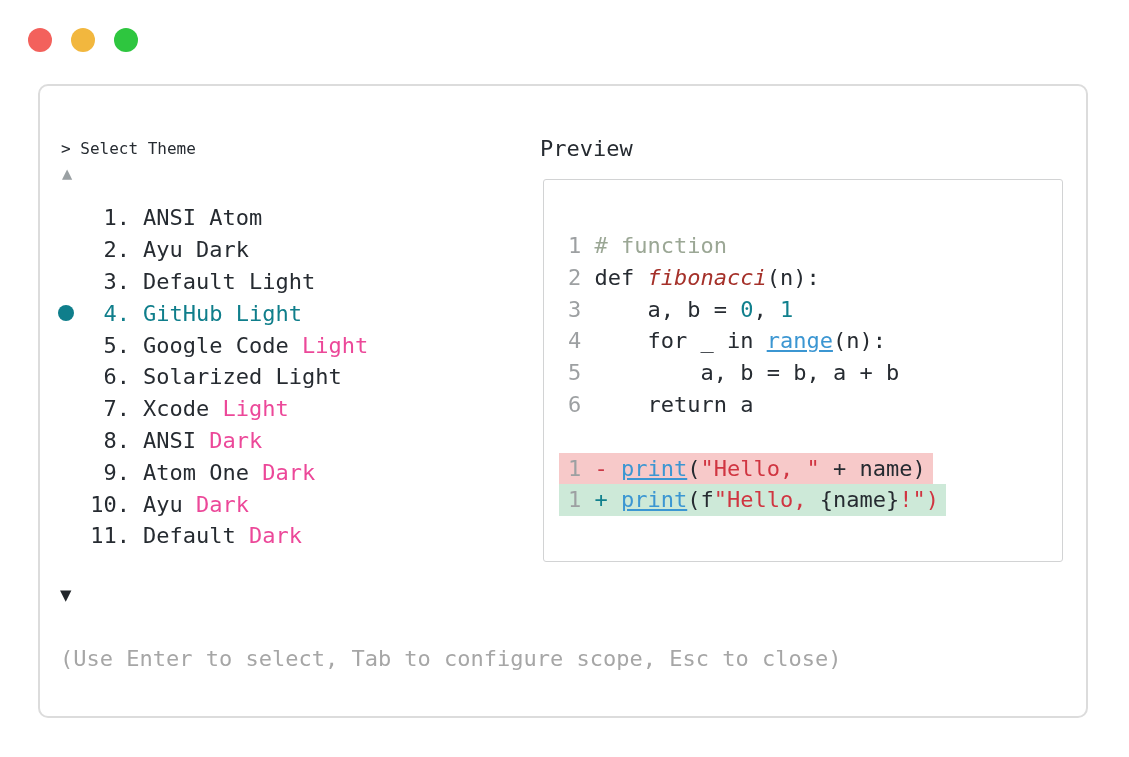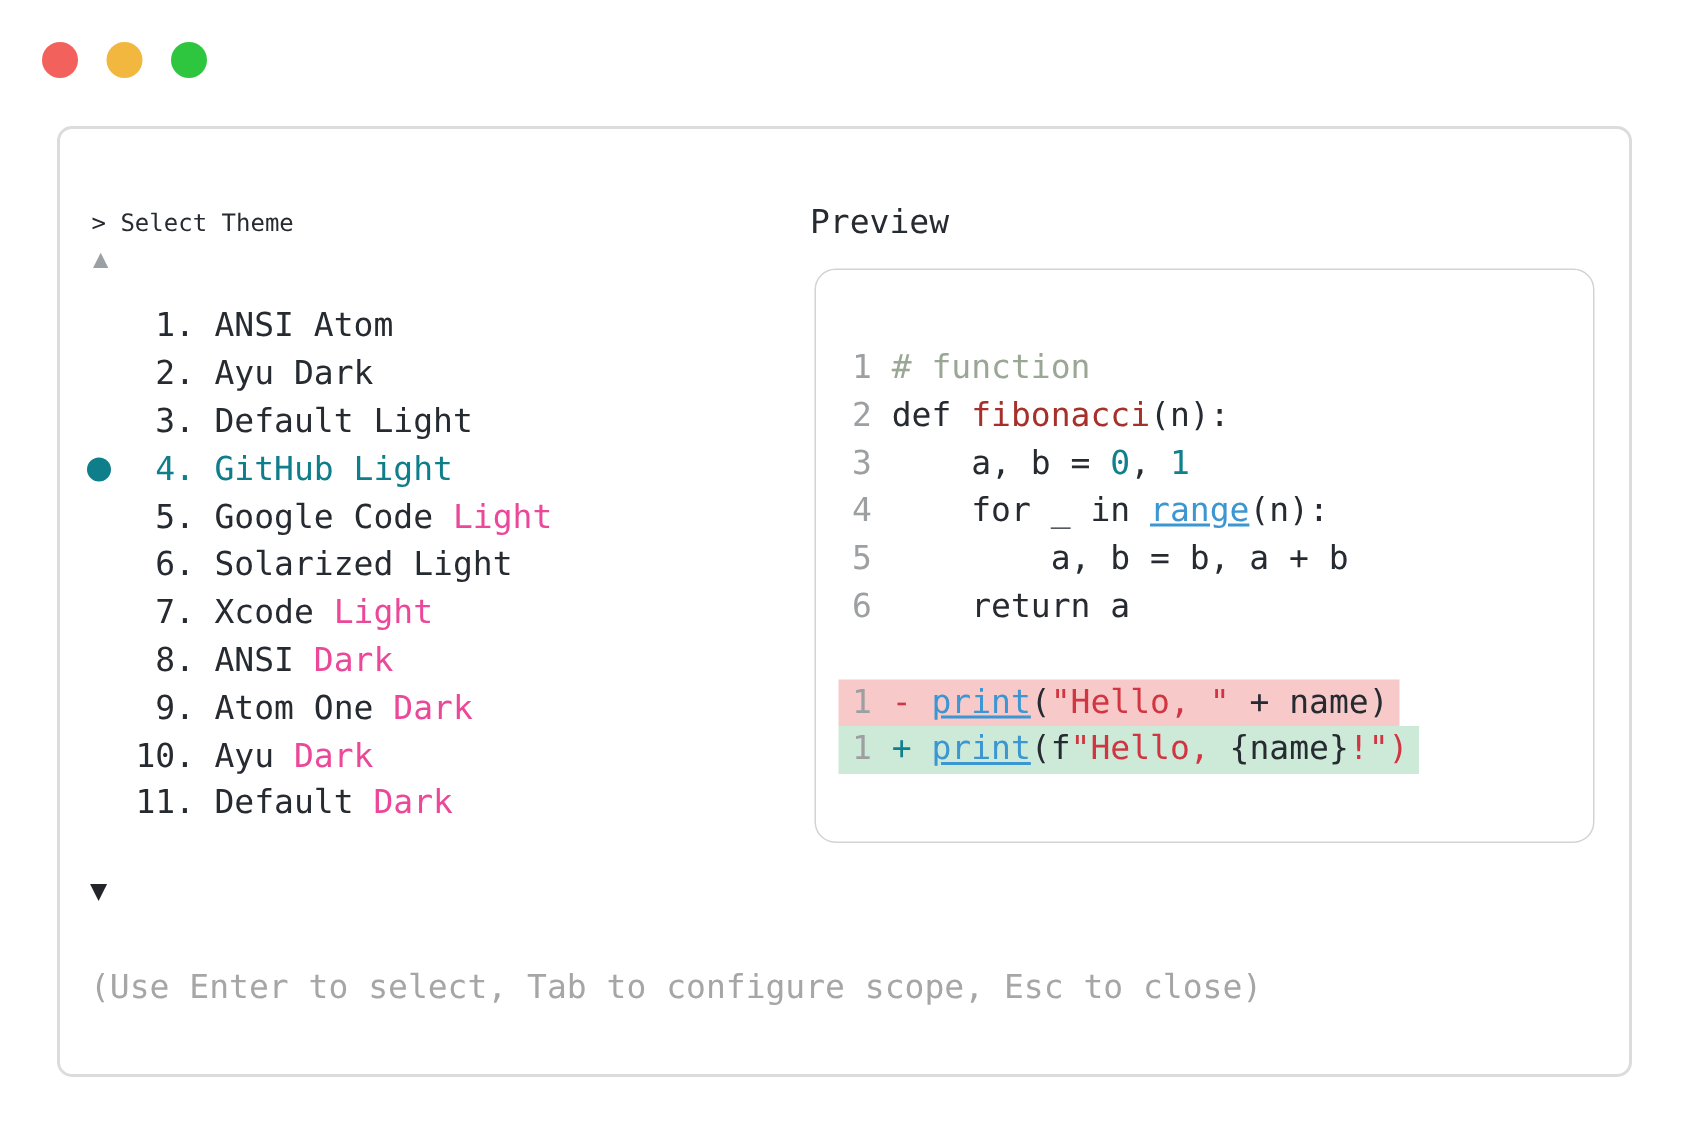--- a/index.html
+++ b/index.html
@@ -44,32 +44,32 @@
   .list-row .num { width:50px; flex:0 0 50px; text-align:right; }
   .list-row .name { padding-left:13px; }
   .list-row.selected .num, .list-row.selected .name { color:#0f7e8b; }
   .seg-muted { color:#ec4899; }
   .help-text {
     position:absolute; left:20px; top:559px; font-size:22px; line-height:28px;
     color:#a6a6a6; white-space:pre;text-align:center;
   }
   .preview-box {
     position:absolute; left:503px; top:93px; width:520px; height:383px;
-    border:1.5px solid #d2d3d4; border-radius:14px; background:#ffffff;
+    border:1.5px solid #d2d3d4; border-radius:3px; background:#ffffff;
     box-sizing:border-box;
   }
   #code-block { position:absolute; left:24px; top:50px; font-size:22px; }
   .code-line { height:31.8px; line-height:31.8px; white-space:pre; color:#262b31; }
   .ln { color:#9da0a2; }
   .diff-chip { display:inline-block; margin-left:-9px; padding:0 7px 0 9px; height:31.8px; }
   .diff-chip.removed { background:#f7c9c9; }
   .diff-chip.added  { background:#cde9d8; }
   .t-text    { color:#262b31; }
   .t-comment { color:#9ba795; }
-  .t-func    { color:#a5312a; }
+  .t-func    { color:#a5312a;font-style:italic; }
   .t-num     { color:#11808d; }
   .t-builtin { color:#3b96d2;text-decoration:underline; }
   .t-string  { color:#d03541; }
   .t-del-sign{ color:#cb3745; }
   .t-add-sign{ color:#11808d; }
 </style>
 </head>
 <body>
 
 <div id="traffic-lights">

